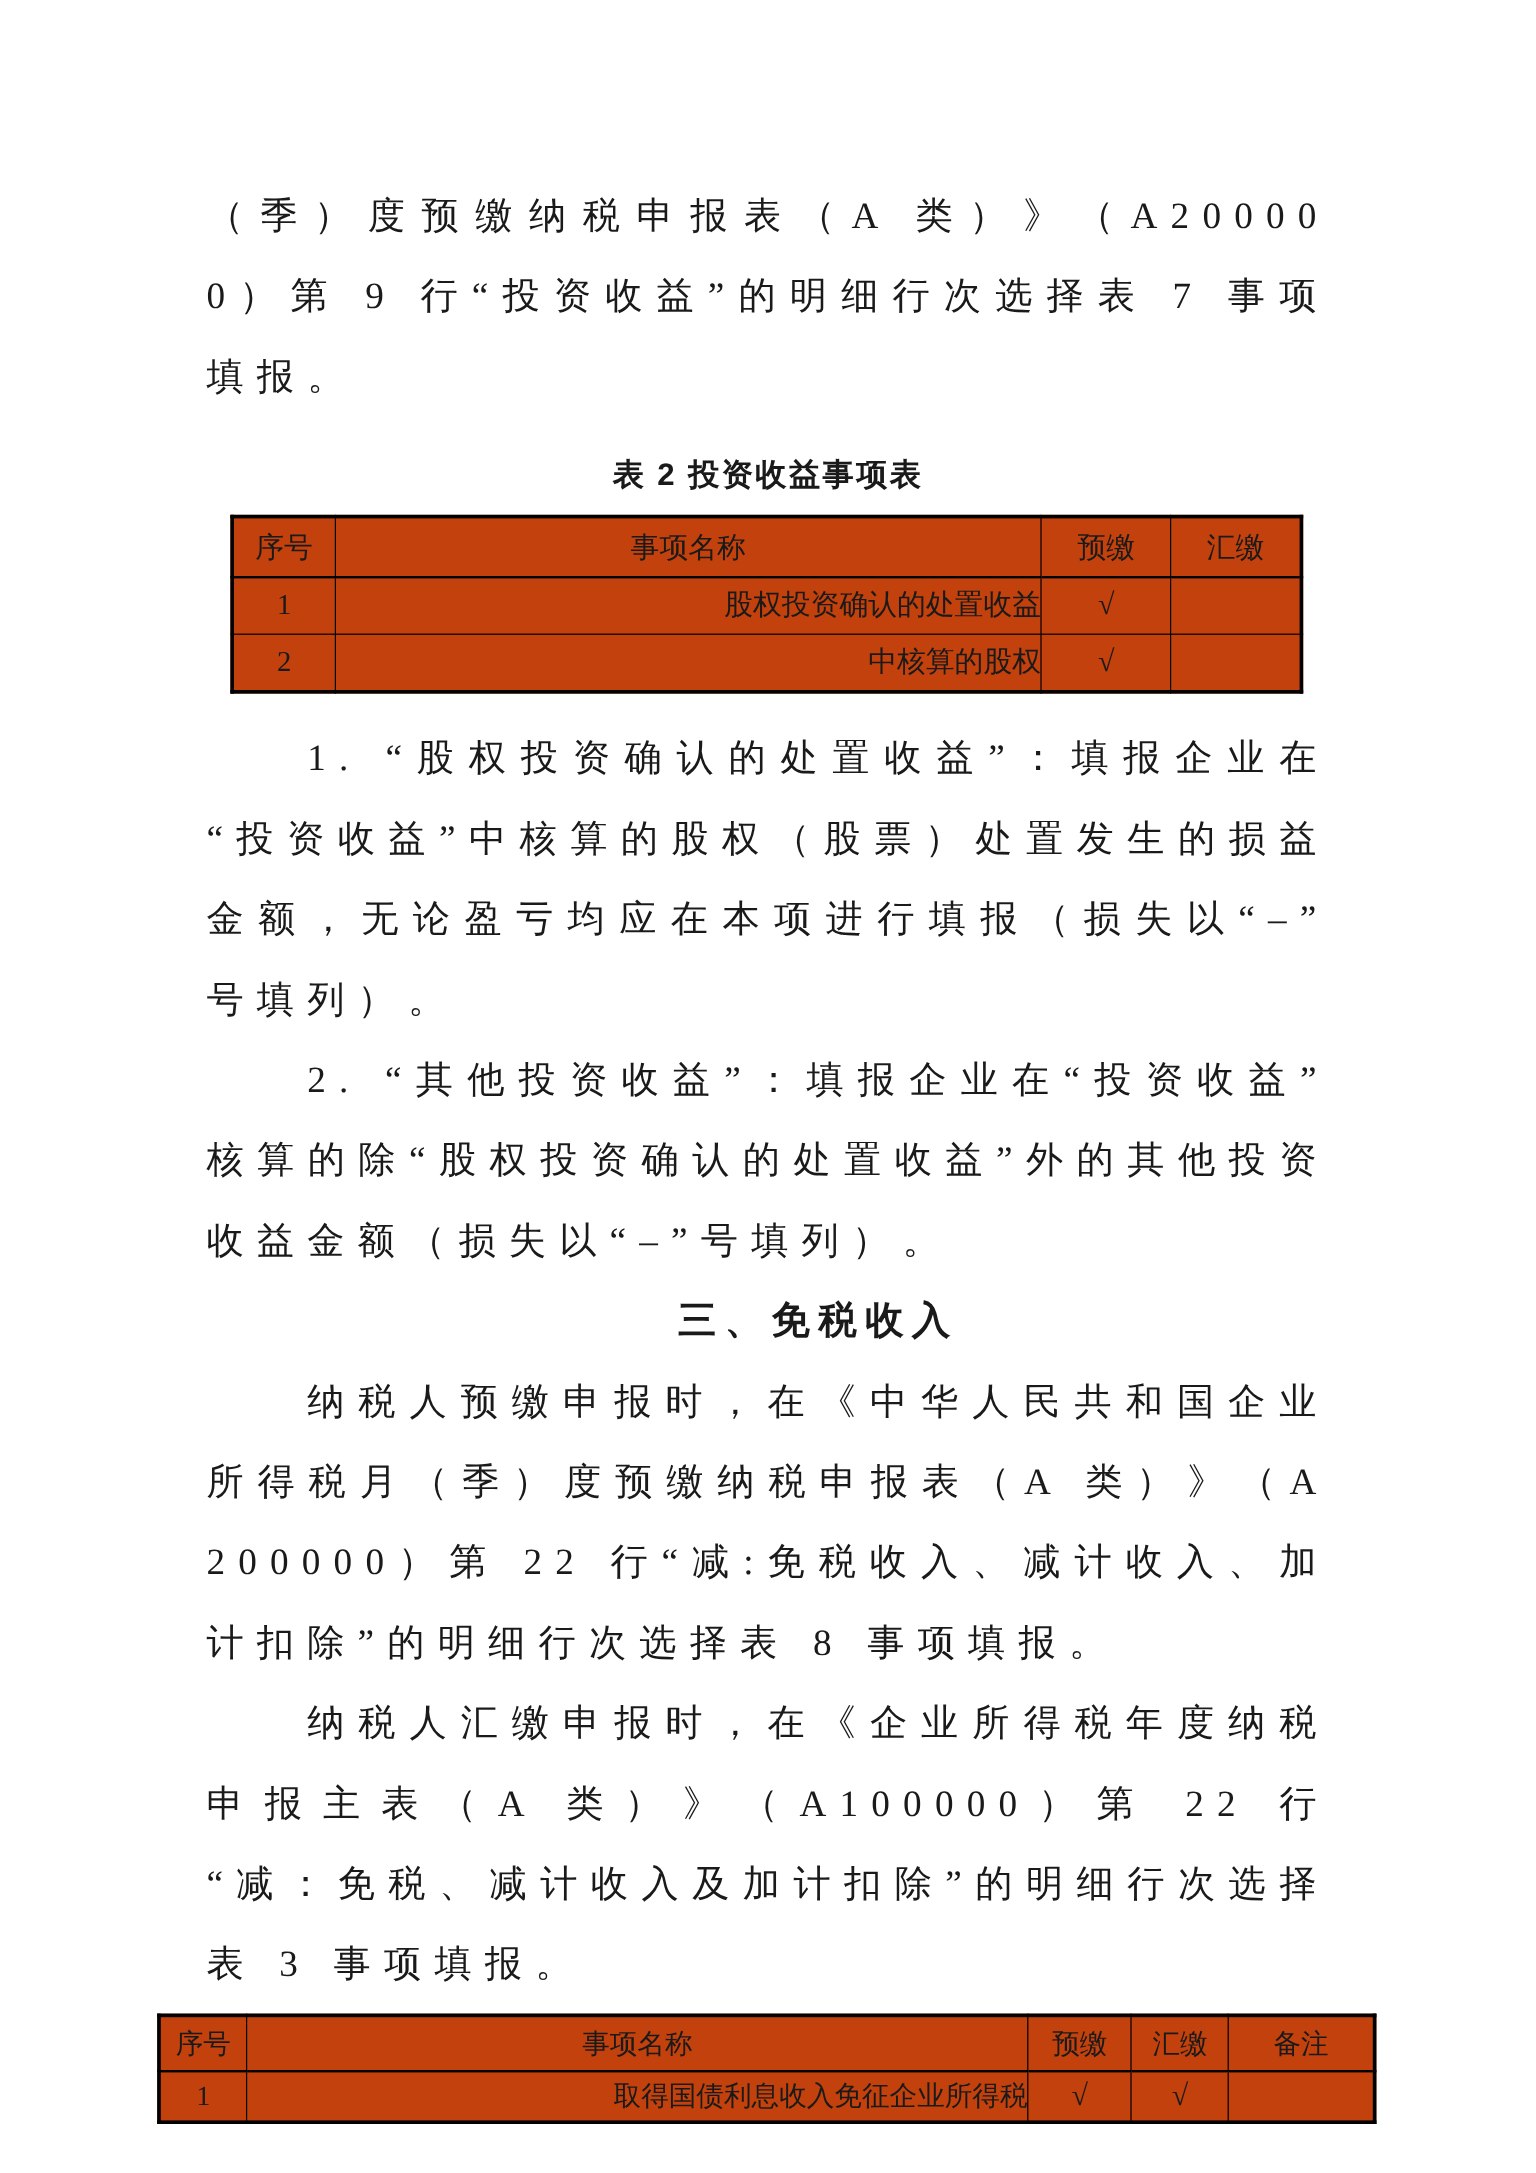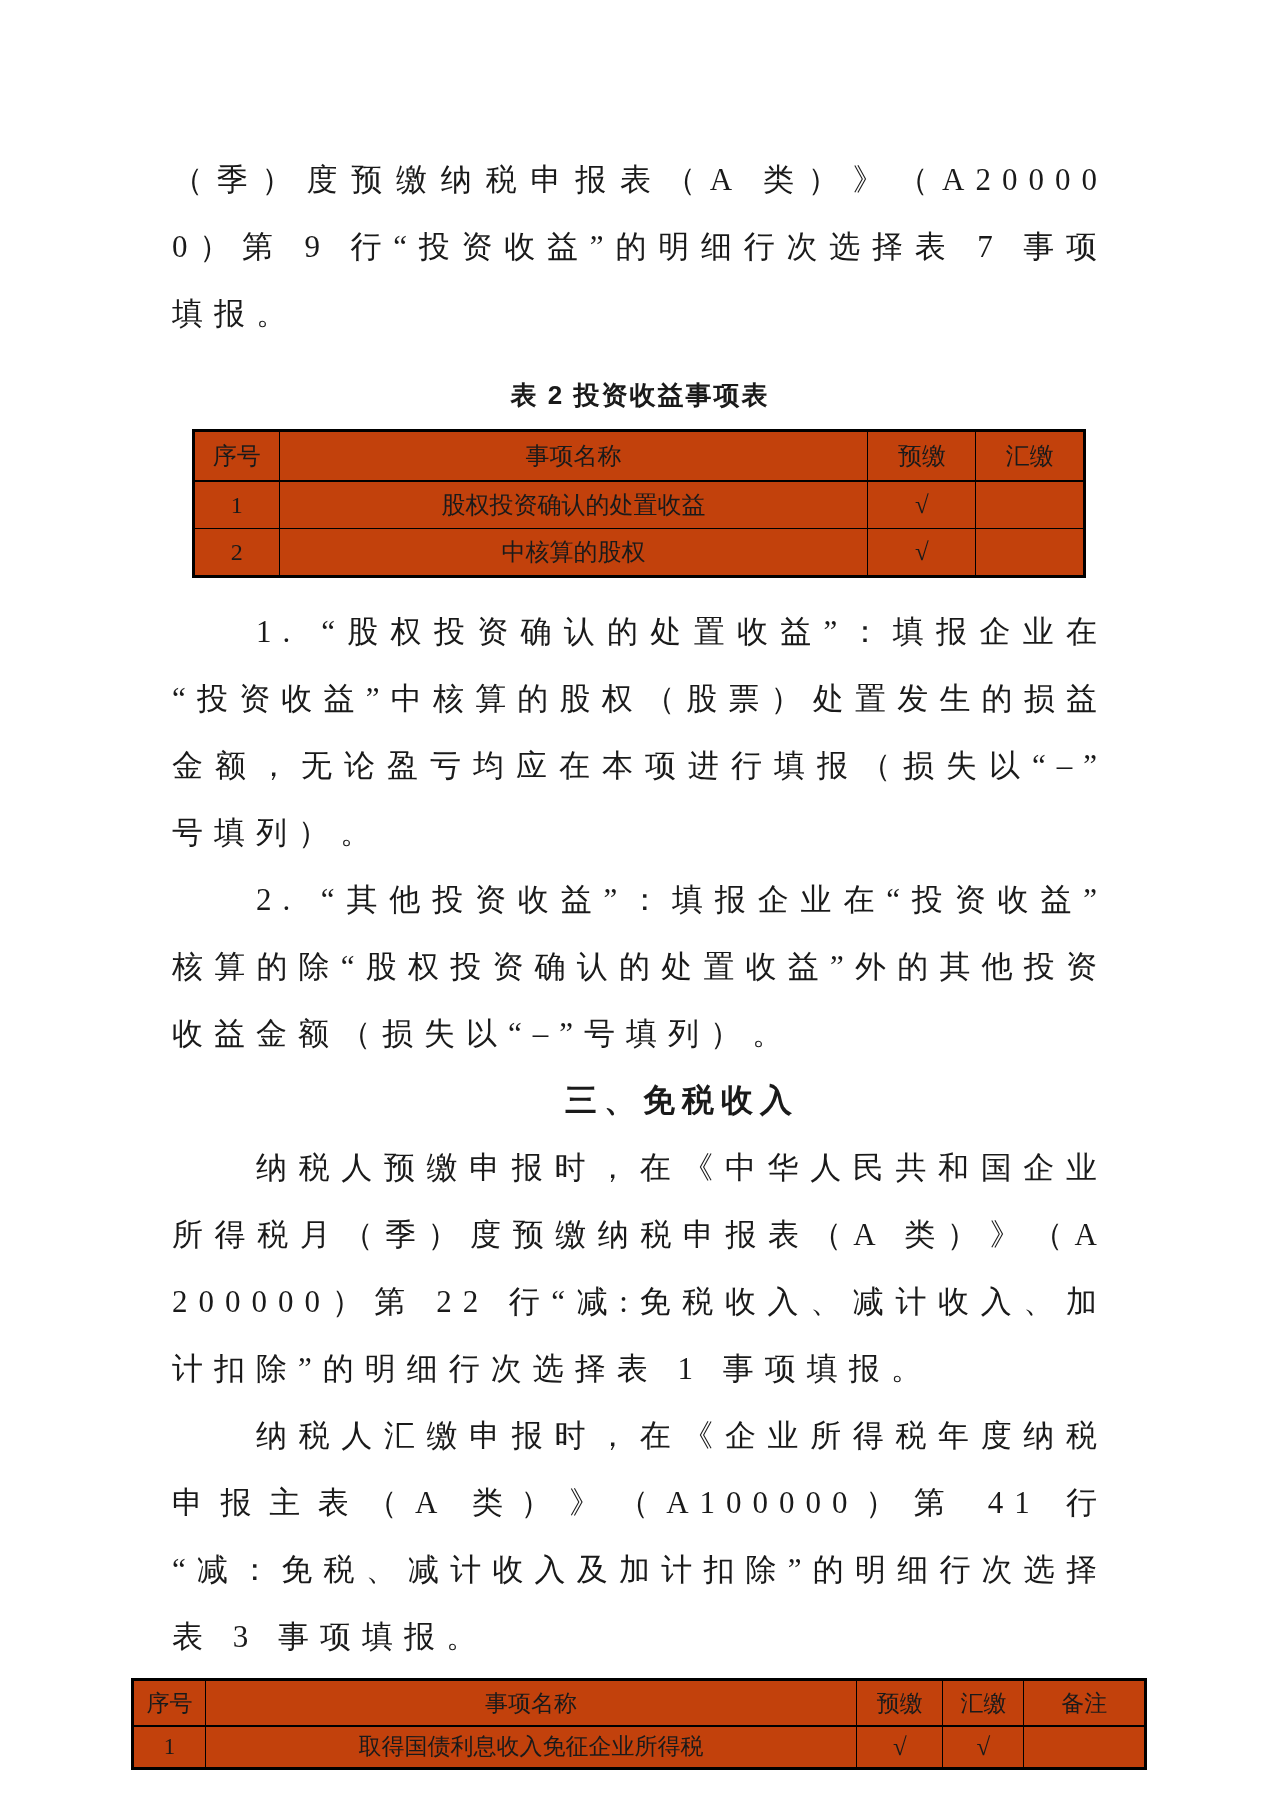--- a/index.html
+++ b/index.html
@@ -72,21 +72,21 @@
   .table2 td { height: 46px; }
   .table3 {
     width: 1016px;
     margin: 8px 0 0 -41px;
     font-size: 23px;
   }
   .table3 th { height: 44px; }
   .table3 .row-single td { height: 40px; }
   .cell-center { text-align: center; }
   .cell-name {
-    text-align: center;
+    text-align: right;
     padding-left: 7px;
     padding-right: 4px;
     line-height: 36px;
   }
   .cell-remark {
     text-align: left;
     padding-left: 8px;
     padding-right: 6px;
     line-height: 38px;
   }
@@ -131,23 +131,23 @@
       </tr>
     </tbody>
   </table>
 
   <p class="body-text indent2" style="margin-top:20px;">1. “股权投资确认的处置收益”：填报企业在“投资收益”中核算的股权（股票）处置发生的损益金额，无论盈亏均应在本项进行填报（损失以“–”号填列）。</p>
 
   <p class="body-text indent2">2. “其他投资收益”：填报企业在“投资收益”核算的除“股权投资确认的处置收益”外的其他投资收益金额（损失以“–”号填列）。</p>
 
   <h3 class="section-heading">三、免税收入</h3>
 
-  <p class="body-text indent2">纳税人预缴申报时，在《中华人民共和国企业所得税月（季）度预缴纳税申报表（A 类）》（A200000）第 22 行“减:免税收入、减计收入、加计扣除”的明细行次选择表 1 事项填报。</p>
+  <p class="body-text indent2">纳税人预缴申报时，在《中华人民共和国企业所得税月（季）度预缴纳税申报表（A 类）》（A200000）第 22 行“减:免税收入、减计收入、加计扣除”的明细行次选择表 8 事项填报。</p>
 
-  <p class="body-text indent2">纳税人汇缴申报时，在《企业所得税年度纳税申报主表（A 类）》（A100000）第 41 行“减：免税、减计收入及加计扣除”的明细行次选择表 3 事项填报。</p>
+  <p class="body-text indent2">纳税人汇缴申报时，在《企业所得税年度纳税申报主表（A 类）》（A100000）第 22 行“减：免税、减计收入及加计扣除”的明细行次选择表 3 事项填报。</p>
 
 
   <table class="doc-table table3">
     <colgroup>
       <col style="width:7.2%">
       <col style="width:64.3%">
       <col style="width:8.5%">
       <col style="width:8.0%">
       <col style="width:12.0%">
     </colgroup>

